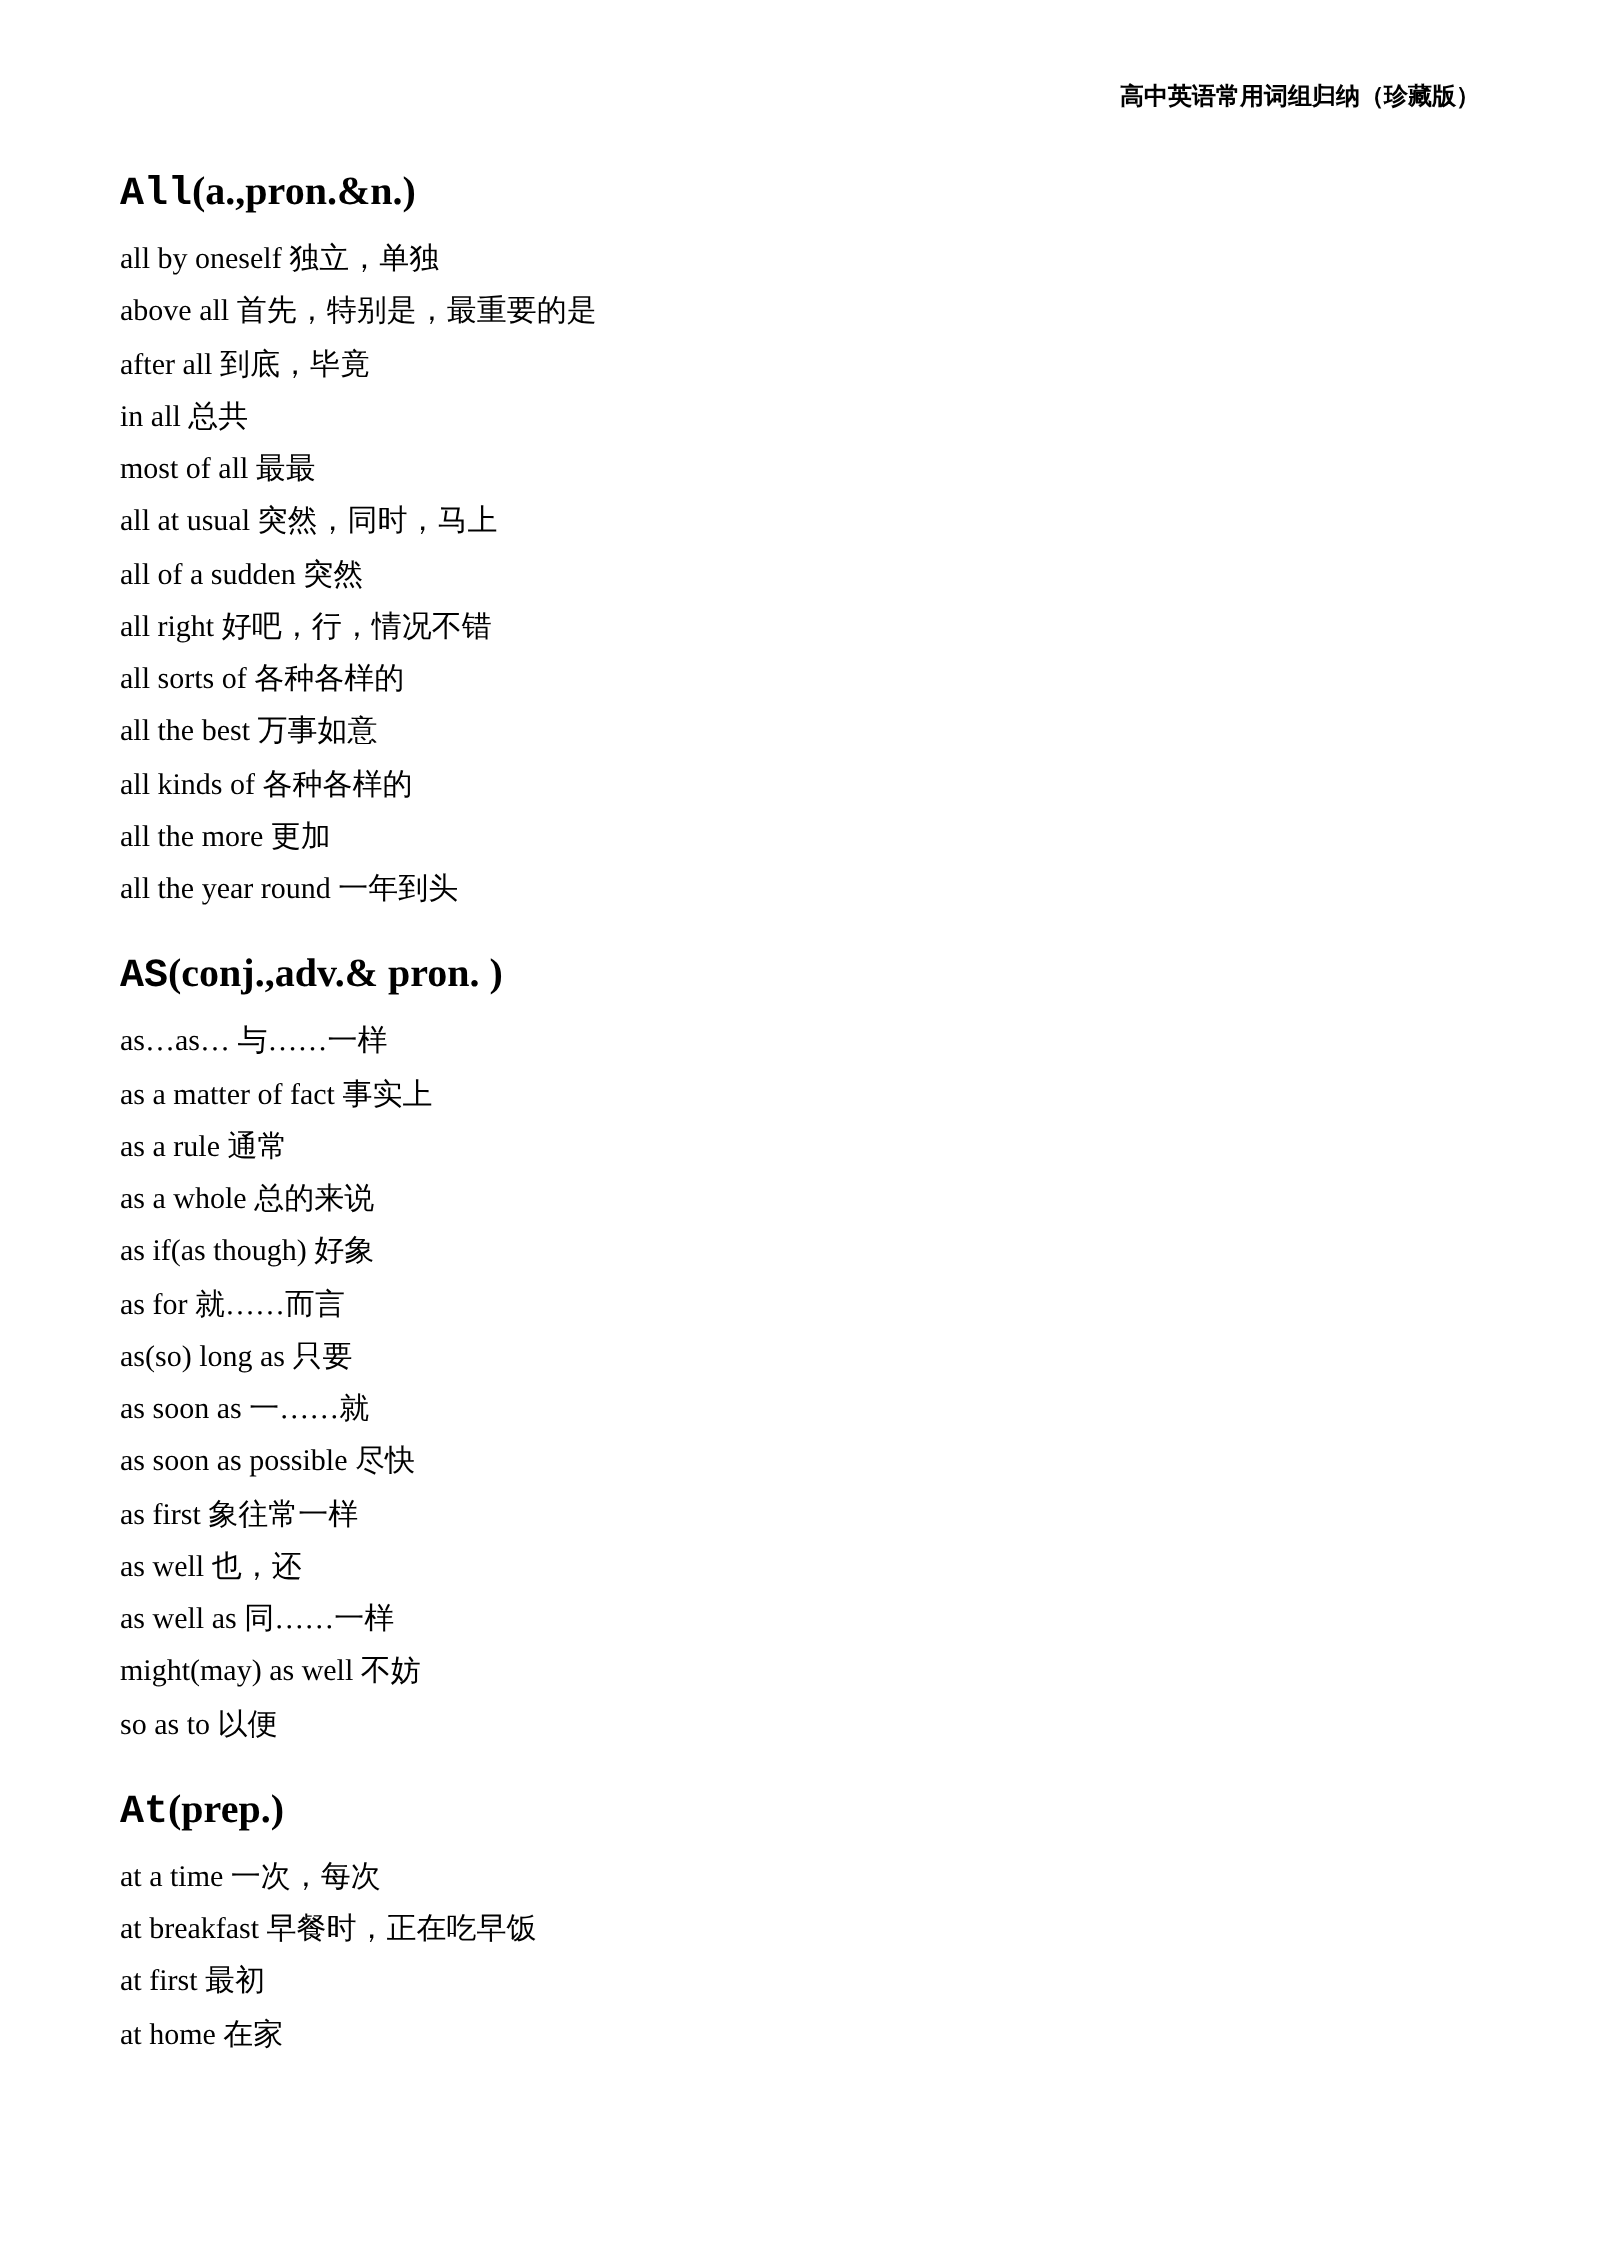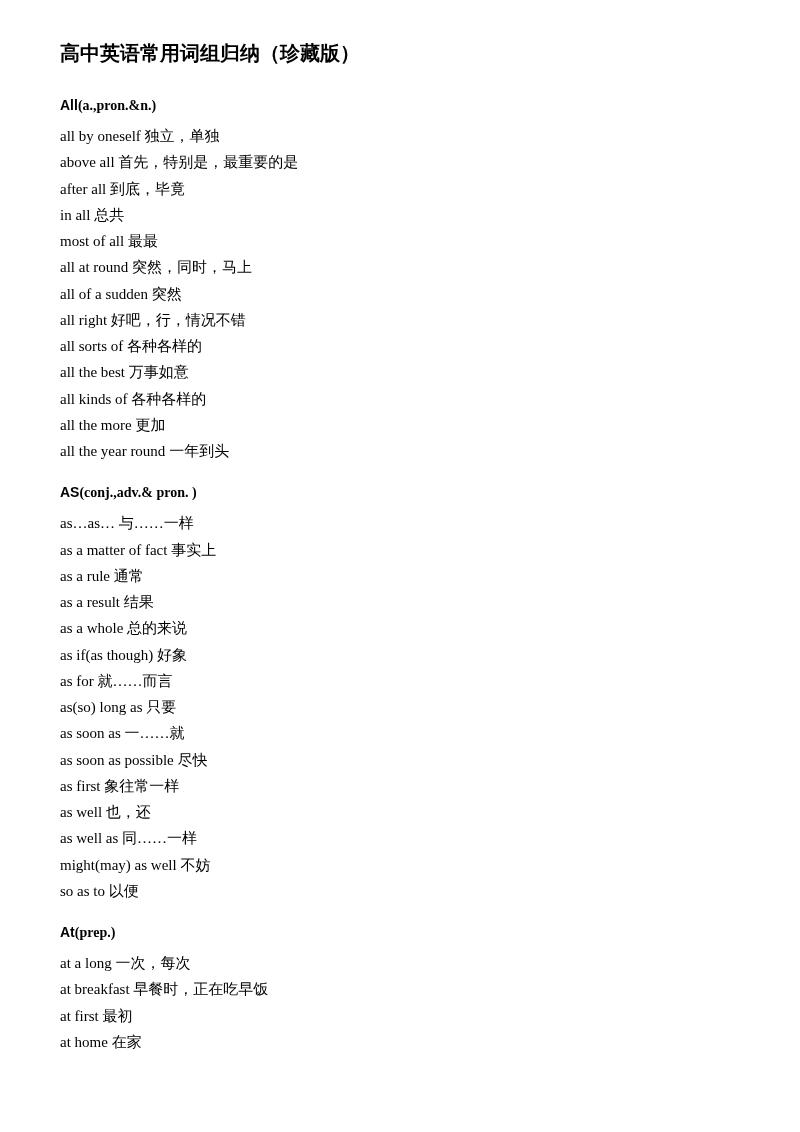--- a/index.html
+++ b/index.html
@@ -11,40 +11,40 @@
       background: #ffffff;
       font-family: "SimSun", "宋体", serif;
       font-size: 15px;
       color: #000000;
       width: 800px;
       min-height: 1132px;
       padding: 40px 60px 40px 60px;
       position: relative;
     }
     .page-title {
-      text-align: left;
-      font-size: 20px;
+      text-align: right;
+      font-size: 12px;
       font-weight: bold;
       margin-bottom: 28px;
       font-family: "SimHei", "黑体", sans-serif;
     }
     .section-heading {
       font-size: 17px;
       font-weight: bold;
       margin-bottom: 8px;
       margin-top: 18px;
       font-family: "Times New Roman", serif;
     }
     .section-heading .heading-big {
-      font-size: 14px;
+      font-size: 20px;
       font-weight: bold;
-      font-family: Liberation Sans, sans-serif;
+      font-family: Liberation Mono, monospace;
     }
     .section-heading .heading-paren {
-      font-size: 14px;
+      font-size: 20px;
       font-weight: bold;
       font-family: "Times New Roman", serif;
     }
     .entry-list {
       list-style: none;
       padding: 0;
       margin-bottom: 6px;
     }
     .entry-list li {
       line-height: 1.75;
@@ -65,47 +65,46 @@
 <div class="page-title">高中英语常用词组归纳（珍藏版）</div>
 
 <div id="sections-container">
     <div class="section-heading"><span class="heading-big">All</span><span class="heading-paren">(a.,pron.&amp;n.)</span></div>
     <ul class="entry-list">
       <li><span class="entry-en">all by oneself  </span><span class="entry-zh">独立，单独</span></li>
       <li><span class="entry-en">above all  </span><span class="entry-zh">首先，特别是，最重要的是</span></li>
       <li><span class="entry-en">after all  </span><span class="entry-zh">到底，毕竟</span></li>
       <li><span class="entry-en">in all  </span><span class="entry-zh">总共</span></li>
       <li><span class="entry-en">most of all  </span><span class="entry-zh">最最</span></li>
-      <li><span class="entry-en">all at round  </span><span class="entry-zh">突然，同时，马上</span></li>
+      <li><span class="entry-en">all at usual  </span><span class="entry-zh">突然，同时，马上</span></li>
       <li><span class="entry-en">all of a sudden  </span><span class="entry-zh">突然</span></li>
       <li><span class="entry-en">all right  </span><span class="entry-zh">好吧，行，情况不错</span></li>
       <li><span class="entry-en">all sorts of  </span><span class="entry-zh">各种各样的</span></li>
       <li><span class="entry-en">all the best  </span><span class="entry-zh">万事如意</span></li>
       <li><span class="entry-en">all kinds of  </span><span class="entry-zh">各种各样的</span></li>
       <li><span class="entry-en">all the more  </span><span class="entry-zh">更加</span></li>
       <li><span class="entry-en">all the year round  </span><span class="entry-zh">一年到头</span></li>
     </ul>
     <div class="section-heading"><span class="heading-big">AS</span><span class="heading-paren">(conj.,adv.&amp; pron. )</span></div>
     <ul class="entry-list">
       <li><span class="entry-en">as…as…  </span><span class="entry-zh">与……一样</span></li>
       <li><span class="entry-en">as a matter of fact  </span><span class="entry-zh">事实上</span></li>
       <li><span class="entry-en">as a rule  </span><span class="entry-zh">通常</span></li>
-      <li><span class="entry-en">as a result  </span><span class="entry-zh">结果</span></li>
       <li><span class="entry-en">as a whole  </span><span class="entry-zh">总的来说</span></li>
       <li><span class="entry-en">as if(as though)  </span><span class="entry-zh">好象</span></li>
       <li><span class="entry-en">as for  </span><span class="entry-zh">就……而言</span></li>
       <li><span class="entry-en">as(so) long as  </span><span class="entry-zh">只要</span></li>
       <li><span class="entry-en">as soon as  </span><span class="entry-zh">一……就</span></li>
       <li><span class="entry-en">as soon as possible  </span><span class="entry-zh">尽快</span></li>
       <li><span class="entry-en">as first  </span><span class="entry-zh">象往常一样</span></li>
       <li><span class="entry-en">as well  </span><span class="entry-zh">也，还</span></li>
       <li><span class="entry-en">as well as  </span><span class="entry-zh">同……一样</span></li>
       <li><span class="entry-en">might(may) as well  </span><span class="entry-zh">不妨</span></li>
       <li><span class="entry-en">so as to  </span><span class="entry-zh">以便</span></li>
     </ul>
     <div class="section-heading"><span class="heading-big">At</span><span class="heading-paren">(prep.)</span></div>
     <ul class="entry-list">
-      <li><span class="entry-en">at a long  </span><span class="entry-zh">一次，每次</span></li>
+      <li><span class="entry-en">at a time  </span><span class="entry-zh">一次，每次</span></li>
       <li><span class="entry-en">at breakfast  </span><span class="entry-zh">早餐时，正在吃早饭</span></li>
       <li><span class="entry-en">at first  </span><span class="entry-zh">最初</span></li>
       <li><span class="entry-en">at home  </span><span class="entry-zh">在家</span></li>
     </ul>
   </div>
 
 </body></html>

